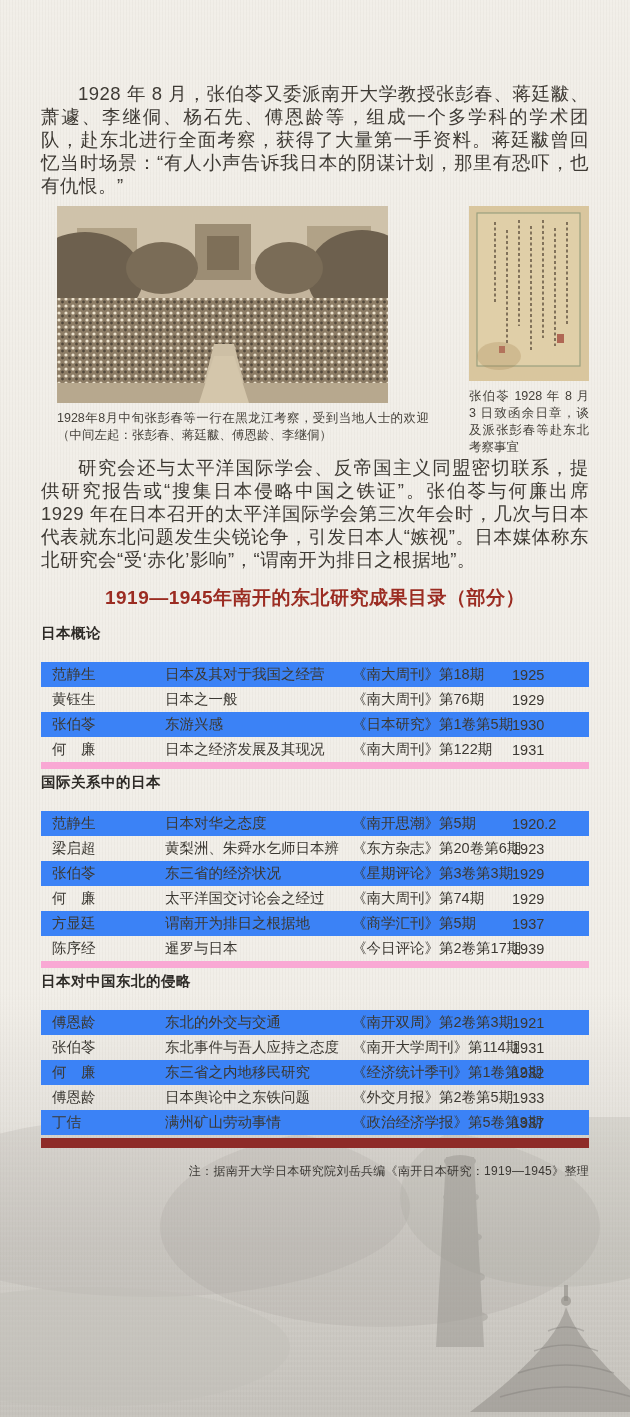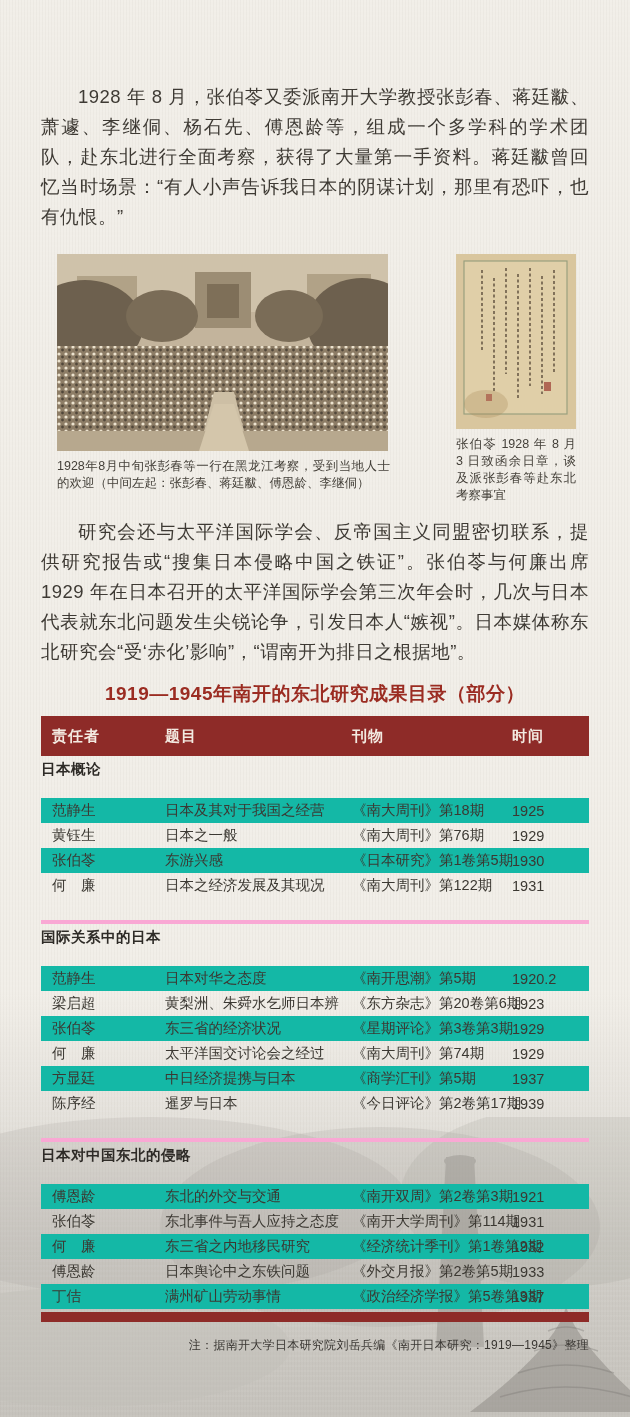--- a/index.html
+++ b/index.html
@@ -10,46 +10,46 @@
   }
   
   body::before{
     content:"";position:absolute;inset:0;z-index:0;pointer-events:none;
     background:repeating-linear-gradient(90deg,rgba(120,110,95,.045) 0 1px,transparent 1px 3px),
                repeating-linear-gradient(0deg,rgba(255,255,255,.05) 0 2px,transparent 2px 5px);
   }
   .bottom-art{position:absolute;left:0;bottom:0;width:630px;height:300px;z-index:0;pointer-events:none;}
   .content{position:relative;z-index:1;padding:0 41px;}
 
-  .para{margin:0;font-size:18.5px;line-height:30px;text-align:justify;
+  .para{margin:0;font-size:18.5px;line-height:23px;text-align:justify;
         text-indent:2em;color:#3e3a34;letter-spacing:.5px;}
   .para-first{margin-top:82px;}
   .para-block{margin-top:14px;}
 
   .photo-row{display:flex;gap:40px;align-items:flex-start;margin-top:9px;}
-  .fig{margin:13px;}
+  .fig{margin:0;}
   .fig-left{margin-left:16px;width:380px;}
   .fig-right{width:120px;}
   .photo-frame{display:block;line-height:0;}
   .caption{font-size:12.5px;line-height:17px;color:#45413a;margin-top:7px;text-align:justify;}
 
   .table-title{margin:14px 0 0 0;font-size:19px;font-weight:bold;color:#9b2c22;
                text-align:center;letter-spacing:.5px;}
 
   .rtable{margin-top:9px;}
   .thead{display:grid;grid-template-columns:113px 187px 160px 1fr;align-items:center;
          height:40px;background:#8e2b28;color:#f3eae1;font-size:15px;font-weight:bold;
          padding-left:11px;letter-spacing:1px;}
   .trow{display:grid;grid-template-columns:113px 187px 160px 1fr;align-items:center;
         height:25px;font-size:14.5px;color:#3b3832;padding-left:11px;}
-  .trow.shaded{background:#14b8a6;}
+  .trow.shaded{background:#3b82f6;}
   .cell{white-space:nowrap;overflow:visible;}
   .section-header{text-align:left;font-weight:bold;font-size:14.5px;color:#2e2b27;
                   padding:4px 0 19px 0;letter-spacing:.5px;}
-  .section-header.divided{border-top:4px solid #f9a8d4;margin-top:22px;}
+  .section-header.divided{border-top:7px solid #f9a8d4;}
   .closing-bar{height:10px;background:#8e2b28;margin-top:3px;}
 
   .table-note{margin:15px 0 0 0;font-size:12px;color:#3a3733;text-align:right;letter-spacing:.3px;}
 </style>
 </head>
 <body>
 
 <div class="content">
 
   <p class="para para-first">1928 年 8 月，张伯苓又委派南开大学教授张彭春、蒋廷黻、萧遽、李继侗、杨石先、傅恩龄等，组成一个多学科的学术团队，赴东北进行全面考察，获得了大量第一手资料。蒋廷黻曾回忆当时场景：“有人小声告诉我日本的阴谋计划，那里有恐吓，也有仇恨。”</p>
@@ -107,26 +107,20 @@
       </span>
       <figcaption class="caption">张伯苓 1928 年 8 月 3 日致函余日章，谈及派张彭春等赴东北考察事宜</figcaption>
     </figure>
   </div>
 
   <p class="para">研究会还与太平洋国际学会、反帝国主义同盟密切联系，提供研究报告或“搜集日本侵略中国之铁证”。张伯苓与何廉出席 1929 年在日本召开的太平洋国际学会第三次年会时，几次与日本代表就东北问题发生尖锐论争，引发日本人“嫉视”。日本媒体称东北研究会“受‘赤化’影响”，“谓南开为排日之根据地”。</p>
 
   <h2 class="table-title">1919—1945年南开的东北研究成果目录（部分）</h2>
 
   <div class="rtable">
-    <div class="thead">
-      <div class="hcell">责任者</div>
-      <div class="hcell">题目</div>
-      <div class="hcell">刊物</div>
-      <div class="hcell">时间</div>
-    </div>
     <div>
         <div class="section-header">日本概论</div>
         <div class="trow shaded">
           <div class="cell">范静生</div>
           <div class="cell">日本及其对于我国之经营</div>
           <div class="cell">《南大周刊》第18期</div>
           <div class="cell">1925</div>
         </div>
         <div class="trow">
           <div class="cell">黄钰生</div>
@@ -166,21 +160,21 @@
           <div class="cell">1929</div>
         </div>
         <div class="trow">
           <div class="cell">何　廉</div>
           <div class="cell">太平洋国交讨论会之经过</div>
           <div class="cell">《南大周刊》第74期</div>
           <div class="cell">1929</div>
         </div>
         <div class="trow shaded">
           <div class="cell">方显廷</div>
-          <div class="cell">中日经济提携与日本</div>
+          <div class="cell">谓南开为排日之根据地</div>
           <div class="cell">《商学汇刊》第5期</div>
           <div class="cell">1937</div>
         </div>
         <div class="trow">
           <div class="cell">陈序经</div>
           <div class="cell">暹罗与日本</div>
           <div class="cell">《今日评论》第2卷第17期</div>
           <div class="cell">1939</div>
         </div>
         <div class="section-header divided">日本对中国东北的侵略</div>

